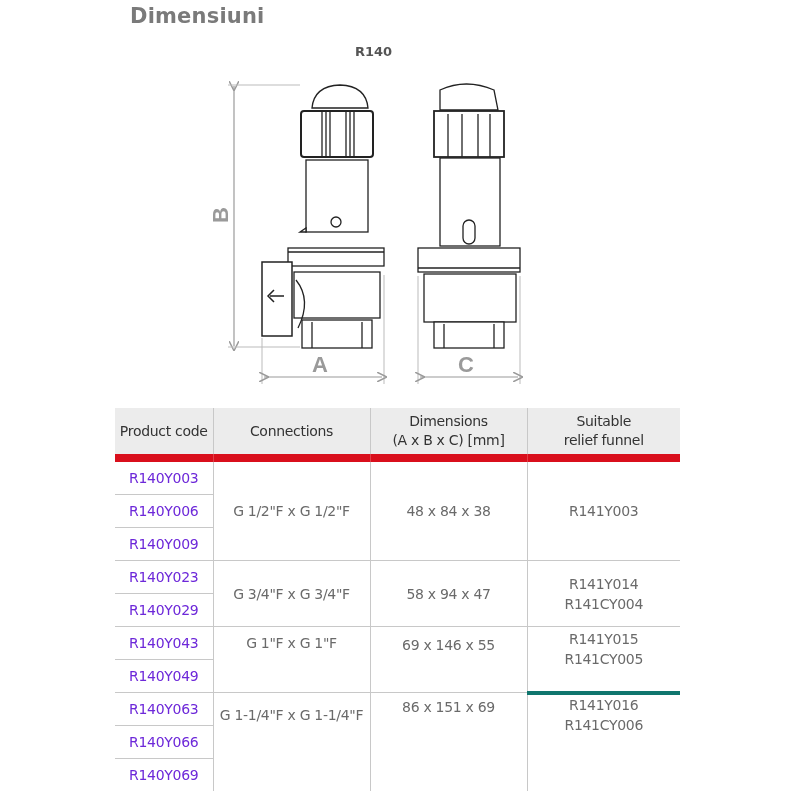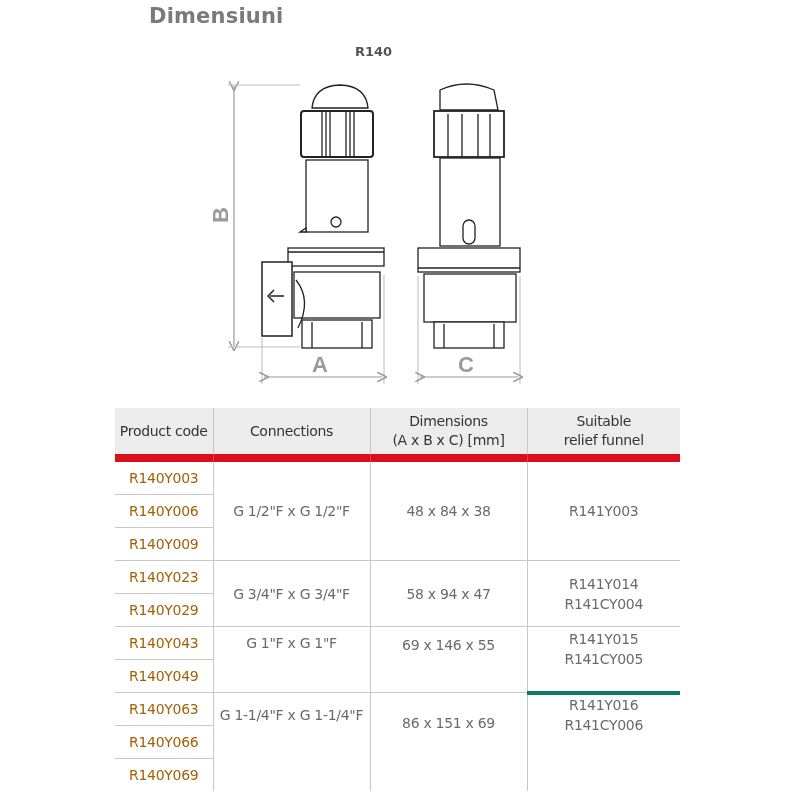--- a/index.html
+++ b/index.html
@@ -4,21 +4,20 @@
   <style>
     html, body { margin: 0; padding: 0; background: #ffffff; }
     body {
       width: 800px; height: 800px; position: relative; overflow: hidden;
       font-family: "DejaVu Sans", "Liberation Sans", sans-serif;
     }
     .section-title {
       position: absolute; left: 130px; top: 4px;
       font-size: 21px; font-weight: bold; color: #7a7a7a;
       letter-spacing: 0.2px;
-      margin-left: 19px;
     }
     .model-title {
       position: absolute; left: 355px; top: 44px;
       font-size: 13px; font-weight: bold; color: #555555;
     }
     .drawing { position: absolute; left: 0; top: 0; }
     .dim-label {
       position: absolute; font-weight: bold; color: #9a9a9a; font-size: 22px;
       font-family: "Liberation Sans", sans-serif;
     }
@@ -43,21 +42,21 @@
       height: 8px; padding: 0; background: #d90f1c;
       border-left: 1px solid #e24048;
     }
     table.spec tr.redbar td:first-child { border-left: none; }
     table.spec td {
       font-size: 14px; color: #6a6a6a; text-align: center; padding: 0;
       border-left: 1px solid #c8c8c8; vertical-align: middle;
       letter-spacing: -0.3px;
     }
     table.spec td.code {
-      color: #a16207; border-left: none; height: 32px;
+      color: #6d28d9; border-left: none; height: 32px;
       border-bottom: 1px solid #c8c8c8; font-size: 14px;
     }
     table.spec td.last-code { border-bottom: none; }
     td .two-line { line-height: 20px; }
     td.big { font-size: 16px; }
   </style>
 </head>
 <body>
 
 <div class="section-title">Dimensiuni</div>
@@ -204,21 +203,21 @@
         </div>
       </td>
     </tr>
     <tr>
         <td class="code">R140Y049</td>
       </tr>
 
     <tr>
       <td class="code">R140Y063</td>
       <td rowspan="3" style="vertical-align:top; padding-top:14px;">G 1-1/4"F x G 1-1/4"F</td>
-      <td rowspan="3" style="vertical-align:top; padding-top:22px;">86 x 151 x 69</td>
+      <td rowspan="3" style="vertical-align:top; padding-top:6px;">86 x 151 x 69</td>
       <td rowspan="3" style="vertical-align:top; padding-top:0;">
         <div class="two-line">
           <span>R141Y016</span><br>
           <span>R141CY006</span>
         </div>
       </td>
     </tr>
     <tr>
         <td class="code">R140Y066</td>
       </tr>

